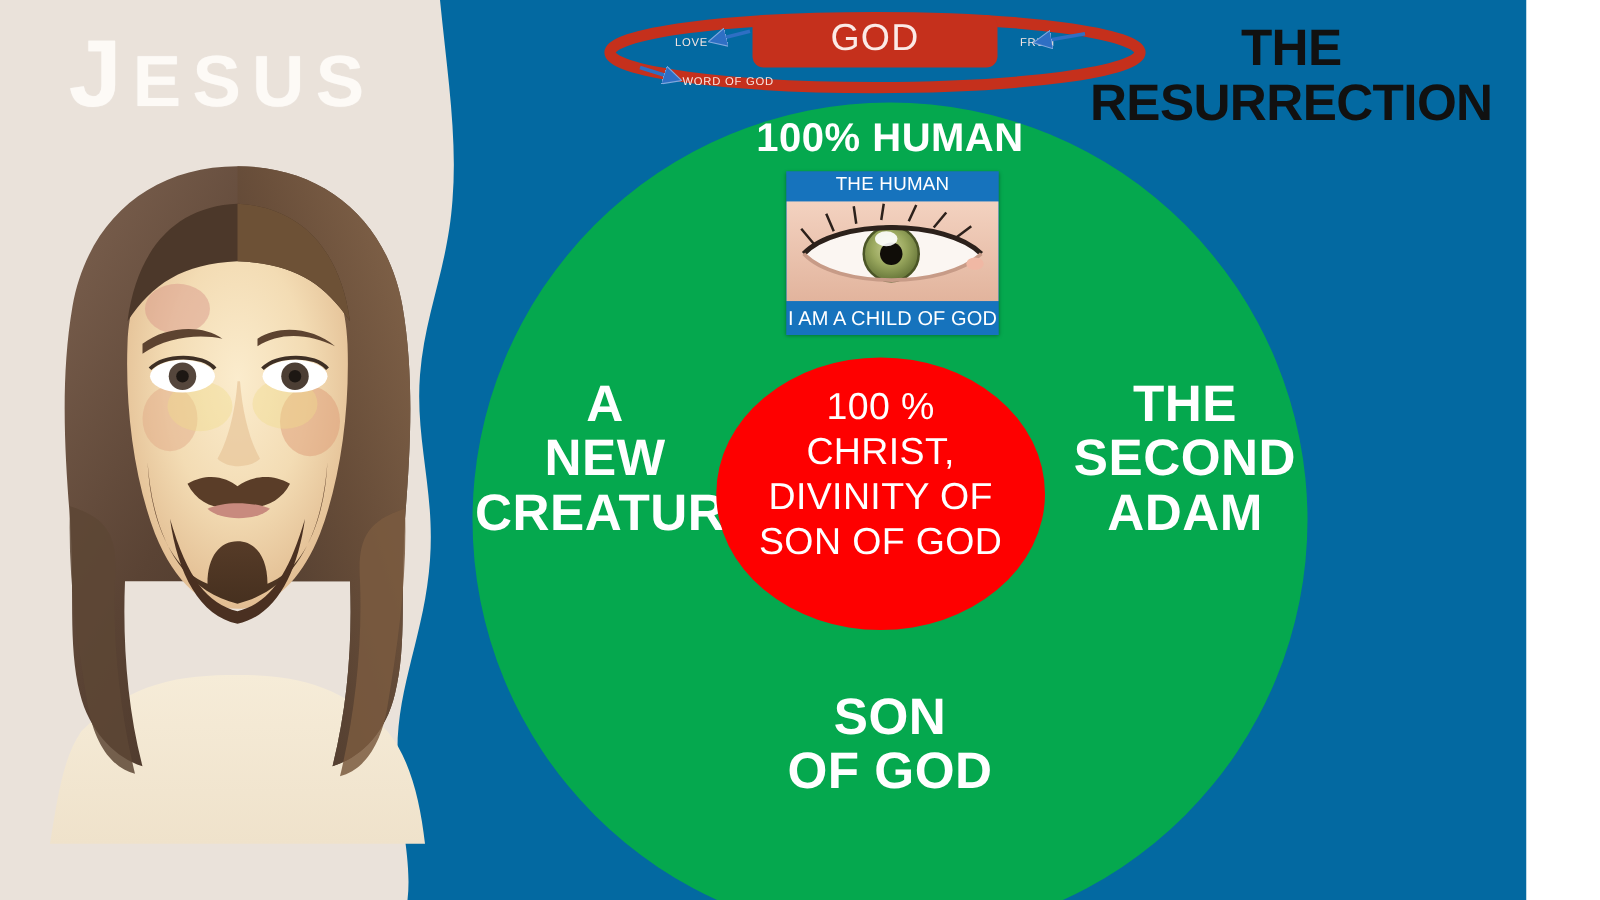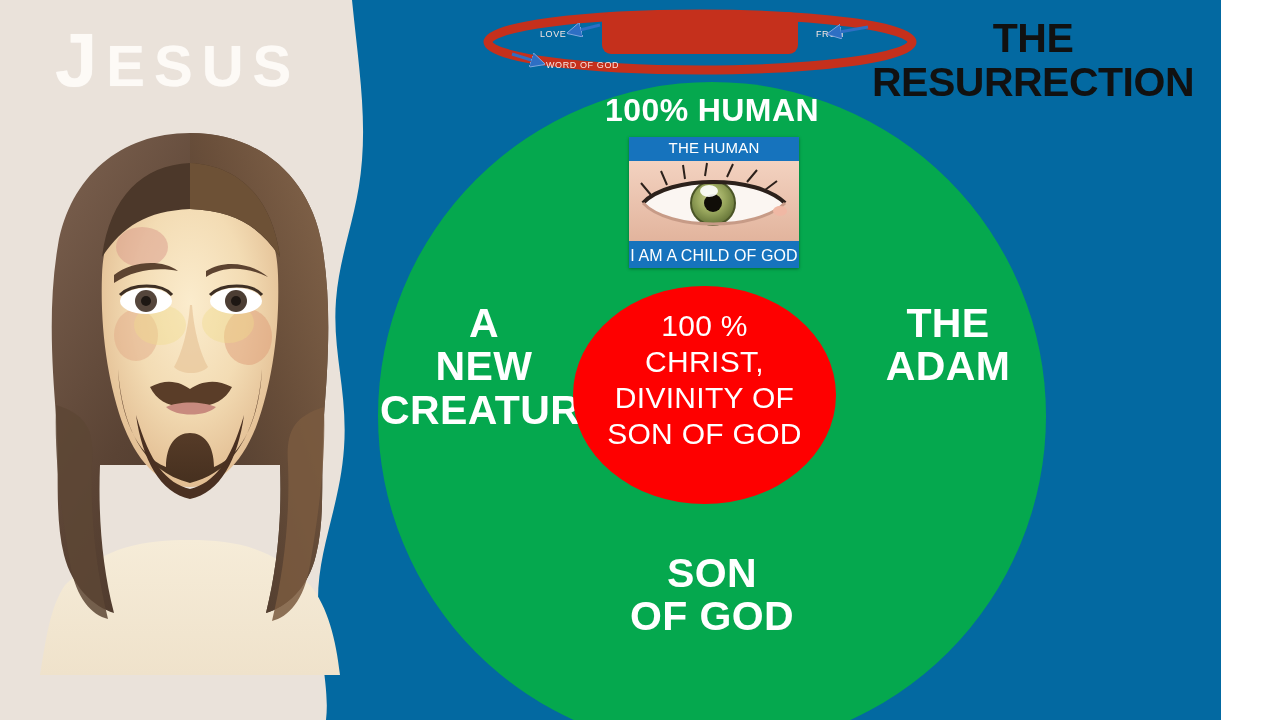--- a/index.html
+++ b/index.html
@@ -303,33 +303,35 @@
 
       <text class="ring-label" x="60" y="35">LOVE</text>
       <text class="ring-label" x="336" y="35">FRUIT</text>
       <text class="ring-label" x="66" y="66">WORD OF GOD</text>
 
       <line x1="120" y1="23" x2="88" y2="31" stroke="#2E6FC4" stroke-width="3" marker-end="url(#ahead)"></line>
       <line x1="388" y1="25" x2="348" y2="32" stroke="#2E6FC4" stroke-width="3" marker-end="url(#ahead)"></line>
       <line x1="32" y1="52" x2="64" y2="62" stroke="#2E6FC4" stroke-width="3" marker-end="url(#ahead)"></line>
     </svg>
   </div>
+  <div class="god-text">GOD</div>
 
   <div class="green-circle"></div>
 
   <div class="circ-text human-label">100% HUMAN</div>
 
   <div class="circ-text left-label">
     <div>A</div>
     <div>NEW</div>
     <div>CREATURE</div>
   </div>
 
   <div class="circ-text right-label">
     <div>THE</div>
+    <div>SECOND</div>
     <div>ADAM</div>
   </div>
 
   <div class="circ-text bottom-label">
     <div>SON</div>
     <div>OF GOD</div>
   </div>
 
   <div class="eye-card">
     <div class="eye-bar eye-bar-top">THE HUMAN</div>

